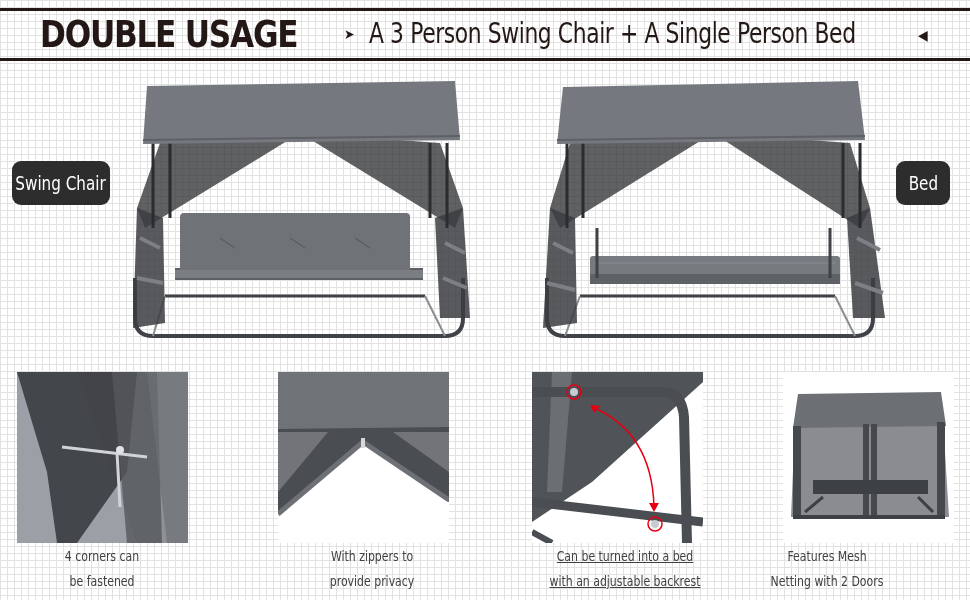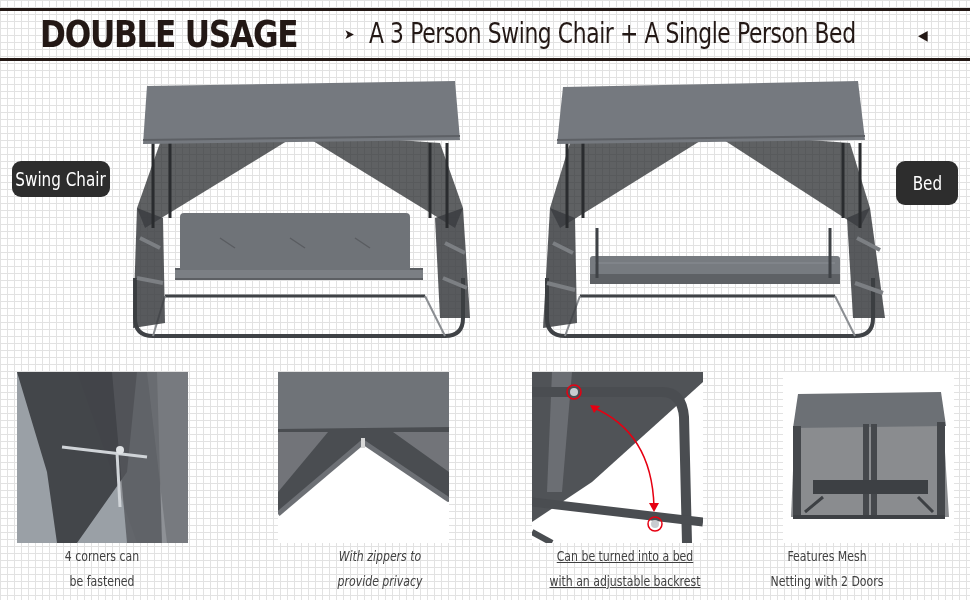--- a/index.html
+++ b/index.html
@@ -37,41 +37,41 @@
     width: 515px; white-space: nowrap;
   }
   .arrow-right { position: absolute; left: 918px; top: 27px; font-size: 14px; }
 
   .badge {
     position: absolute; background: #2d2d2d; color: #fff; border-radius: 9px;
     font-family: "DejaVu Sans", "Liberation Sans", sans-serif;
     font-size: 19px; display: flex; align-items: center; justify-content: center;
   }
   .badge span { display: inline-block; transform: scaleX(0.8); white-space: nowrap; }
-  .badge.swing { left: 12px; top: 161px; width: 98px; height: 36px; }
-  .badge.bed { left: 896px; top: 161px; width: 62px; height: 44px; }
+  .badge.swing { left: 12px; top: 161px; width: 98px; height: 44px; }
+  .badge.bed { left: 896px; top: 161px; width: 54px; height: 44px; }
 
   .product { position: absolute; }
   .product.p1 { left: 125px; top: 78px; width: 350px; height: 265px; }
   .product.p2 { left: 535px; top: 78px; width: 355px; height: 265px; }
 
   .thumb { position: absolute; top: 372px; width: 171px; height: 171px; overflow: hidden; }
   .thumb.t1 { left: 17px; background: #6b6e73; }
   .thumb.t2 { left: 278px; background: #ffffff; }
   .thumb.t3 { left: 532px; background: #ffffff; }
   .thumb.t4 { left: 783px; background: #ffffff; }
 
   .caption {
     position: absolute; top: 544px; text-align: center;
     font-family: "DejaVu Sans", "Liberation Sans", sans-serif;
     font-size: 14px; line-height: 25px; color: #404040;
   }
   .caption div { transform: scaleX(0.78); white-space: nowrap; }
   .caption.c1 { left: 2px; width: 200px; }
-  .caption.c2 { left: 268px; width: 224px; font-style: italic; }
+  .caption.c2 { left: 260px; width: 224px; }
   .caption.c3 { left: 500px; width: 250px; text-decoration: underline; }
   .caption.c4 { left: 727px; width: 200px; }
 </style>
 </head>
 <body>
 
 <div class="hline top"></div>
 <div class="hline bottom"></div>
 
 <div class="title">DOUBLE USAGE</div>

